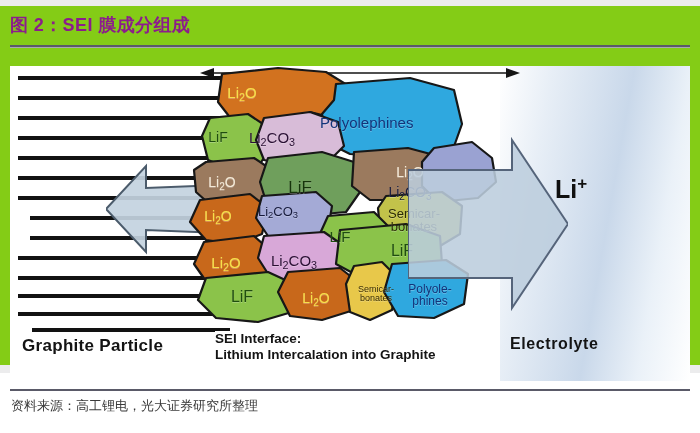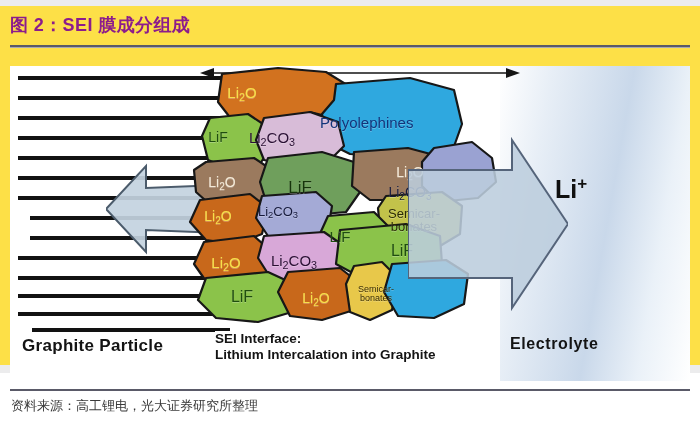--- a/index.html
+++ b/index.html
@@ -6,21 +6,21 @@
   html, body {
     margin: 0; padding: 0;
     width: 700px; height: 433px;
     background: #ffffff;
     font-family: "Liberation Sans", sans-serif;
     overflow: hidden;
   }
   #page {
     position: relative;
     width: 700px; height: 373px;
-    background: #fde047;
+    background: #84cc16;
   }
   .topstrip {
     position: absolute; left: 0; top: 0; width: 700px; height: 6px;
     background: #ececed;
   }
   .botstrip {
     position: absolute; left: 0; bottom: 0; width: 700px; height: 8px;
     background: #ececed;
   }
 
@@ -194,20 +194,21 @@
           <div class="celltext" style="left: 168px; top: 143px; width: 80px; font-size: 14px; color: rgb(247, 224, 74);">Li<sub>2</sub>O</div>
           <div class="celltext" style="left: 228px; top: 139px; width: 80px; font-size: 13px; color: rgb(22, 26, 60);">Li<sub>2</sub>CO<sub>3</sub></div>
           <div class="celltext" style="left: 364px; top: 141px; width: 80px; font-size: 13px; color: rgb(43, 43, 6);">Semicar-<br>bonates</div>
           <div class="celltext" style="left: 290px; top: 163px; width: 80px; font-size: 15px; color: rgb(31, 77, 15);">LiF</div>
           <div class="celltext" style="left: 176px; top: 189px; width: 80px; font-size: 15px; color: rgb(247, 224, 74);">Li<sub>2</sub>O</div>
           <div class="celltext" style="left: 244px; top: 187px; width: 80px; font-size: 15px; color: rgb(42, 16, 52);">Li<sub>2</sub>CO<sub>3</sub></div>
           <div class="celltext" style="left: 352px; top: 177px; width: 80px; font-size: 16px; color: rgb(31, 77, 15);">LiF</div>
           <div class="celltext" style="left: 192px; top: 223px; width: 80px; font-size: 16px; color: rgb(31, 77, 15);">LiF</div>
           <div class="celltext" style="left: 266px; top: 225px; width: 80px; font-size: 14px; color: rgb(247, 224, 74);">Li<sub>2</sub>O</div>
           <div class="celltext" style="left: 326px; top: 219px; width: 80px; font-size: 9px; color: rgb(58, 46, 5);">Semicar-<br>bonates</div>
+          <div class="celltext" style="left: 380px; top: 217px; width: 80px; font-size: 12px; color: rgb(18, 52, 122);">Polyole-<br>phines</div>
         </div>
 
       <svg id="arrow-right" style="position:absolute;left:398px;top:68px;width:160px;height:180px;" viewBox="0 0 160 180">
         <polygon points="0,36 104,36 104,6 160,90 104,174 104,144 0,144" fill="#bccddd" fill-opacity="0.88" stroke="#55647a" stroke-width="2"></polygon>
       </svg>
 
       <div id="label-liplus">
         <span>Li</span><sup>+</sup>
       </div>
 

